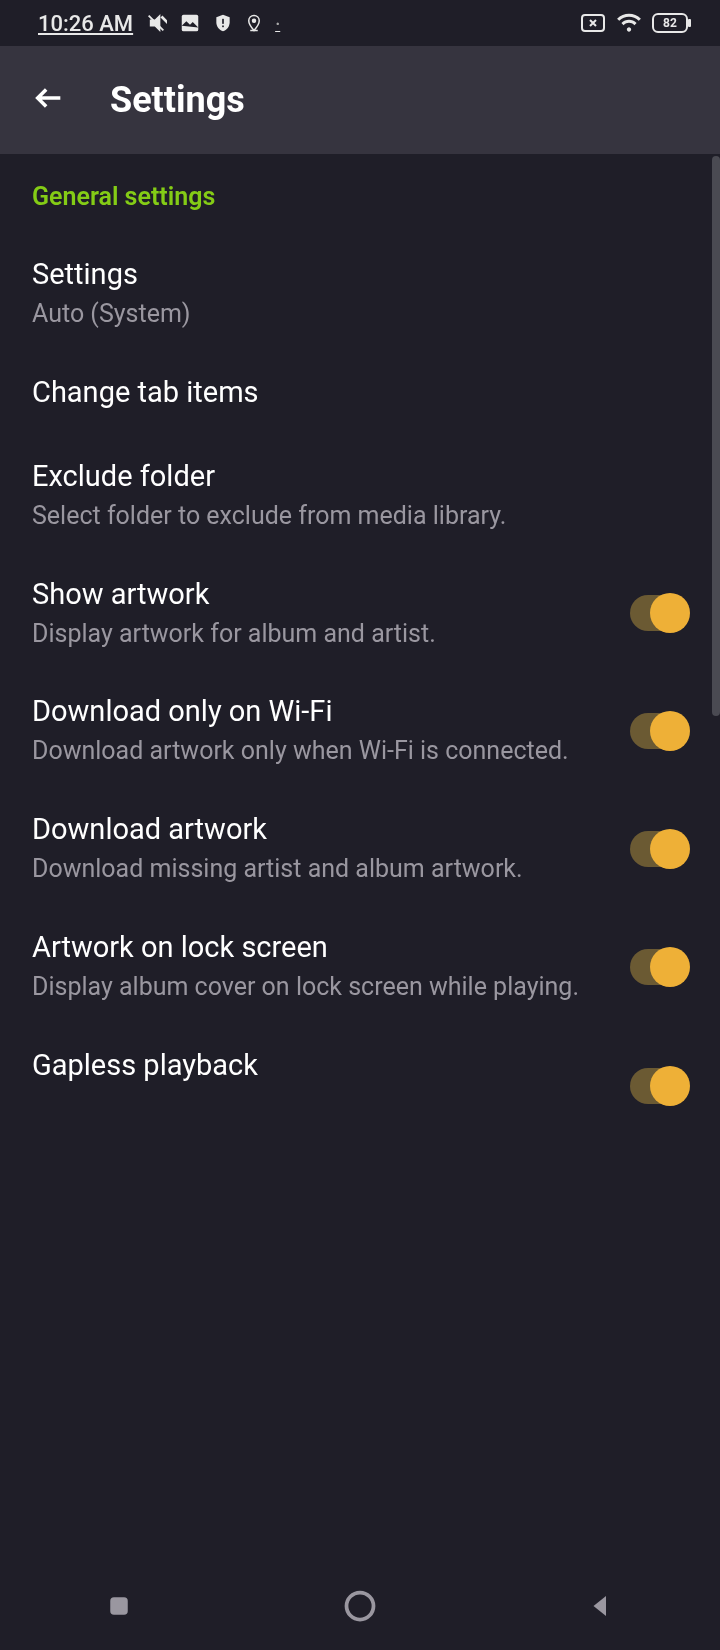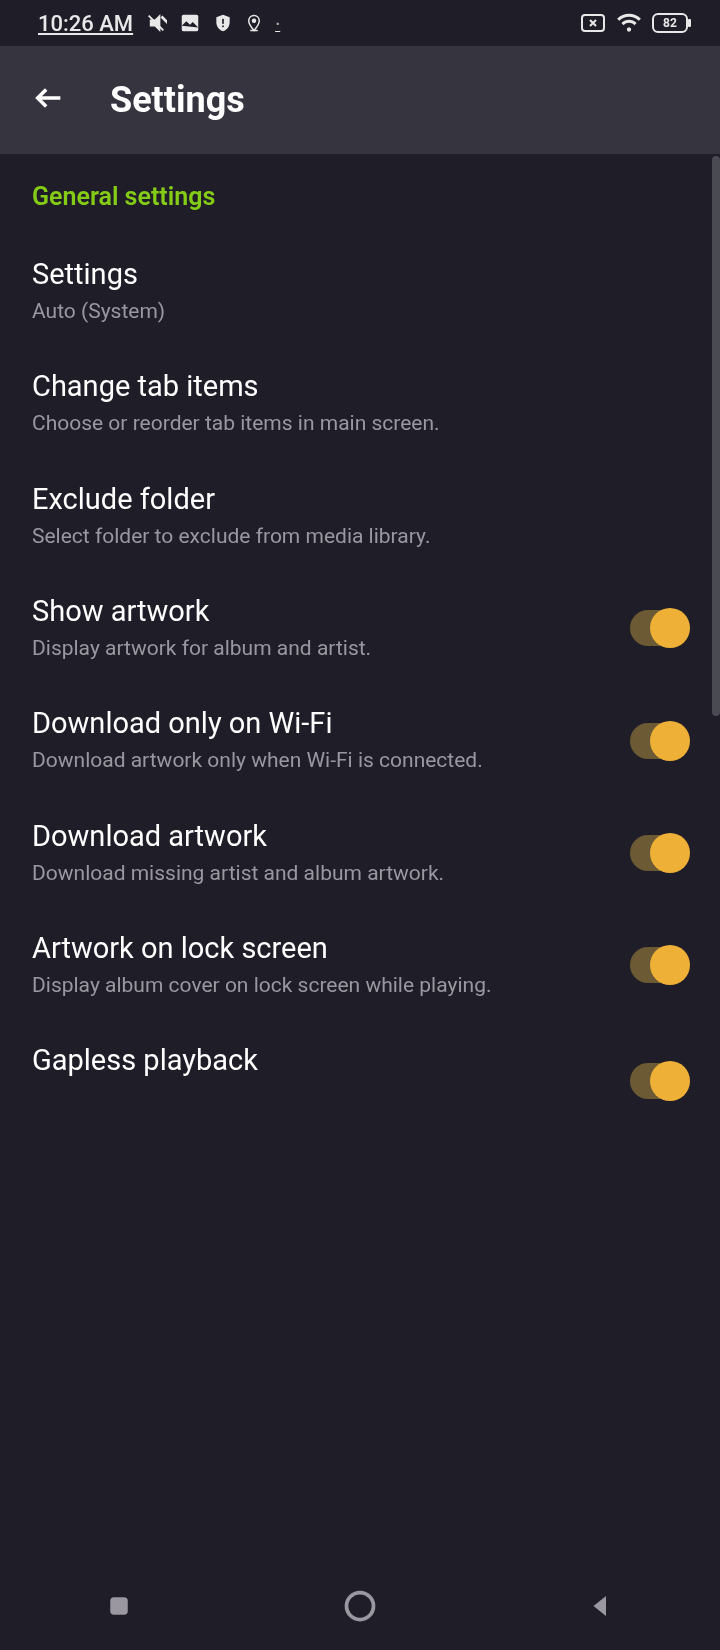--- a/index.html
+++ b/index.html
@@ -58,21 +58,21 @@
     gap: 20px;
   }
   .setting-text { flex: 1; }
   .setting-title {
     font-size: 29px;
     color: #ffffff;
     font-weight: 400;
     margin-bottom: 6px;
   }
   .setting-subtitle {
-    font-size: 21px;
+    font-size: 25px;
     color: #9a97a0;
     line-height: 1.35;
   }
   .toggle {
     width: 58px;
     height: 36px;
     background: #6b5a33;
     border-radius: 20px;
     position: relative;
     flex-shrink: 0;
@@ -180,21 +180,20 @@
   <div class="setting-item">
     <div class="setting-text">
       <div class="setting-title">Settings</div>
       <div class="setting-subtitle">Auto (System)</div>
     </div>
   </div>
 
   <div class="setting-item">
     <div class="setting-text">
       <div class="setting-title">Change tab items</div>
-      <div class="setting-subtitle">Choose or reorder tab items in main screen.</div>
     </div>
   </div>
 
   <div class="setting-item">
     <div class="setting-text">
       <div class="setting-title">Exclude folder</div>
       <div class="setting-subtitle">Select folder to exclude from media library.</div>
     </div>
   </div>
 

